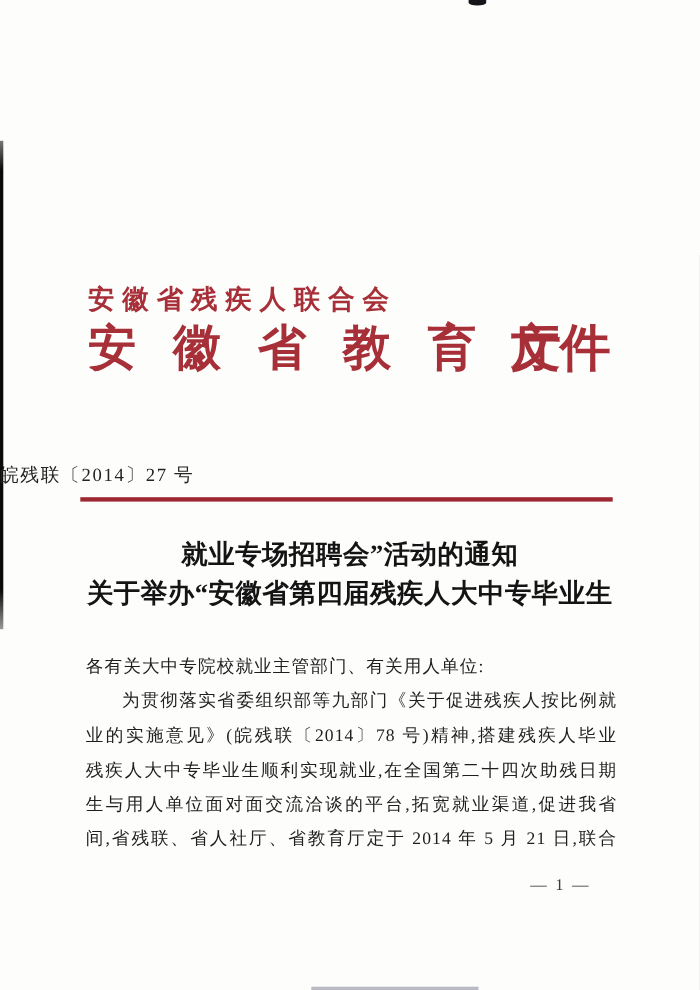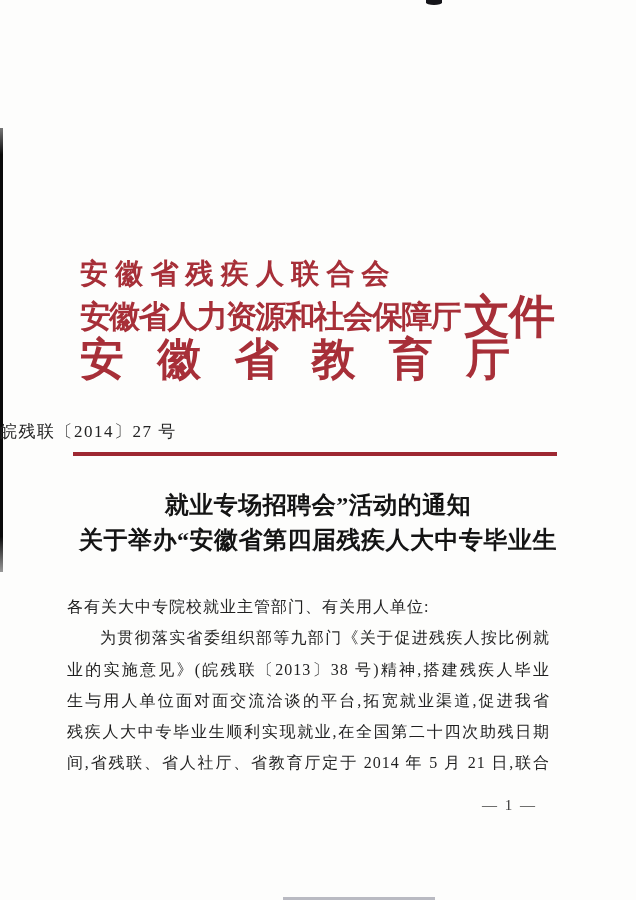--- a/index.html
+++ b/index.html
@@ -29,21 +29,21 @@
     position: absolute; left: 426px; top: 0; width: 16px; height: 5px;
     background: #15151a; border-radius: 0 0 60% 60%;
   }
   .edge-strip-bottom {
     position: absolute; left: 283px; top: 897px; width: 152px; height: 3px;
     background: #b9bac2;
   }
   
   .org-block { position: absolute; left: 80px; top: 252px; width: 382px; color: var(--accent); font-weight: bold; }
   .org-line { white-space: nowrap; overflow: visible; height: 43px; line-height: 43px; }
-  .org-line-1 { font-size: 28px; letter-spacing: 7.2px; }
+  .org-line-1 { font-size: 24px; letter-spacing: 7.2px; }
   .org-line-2 { font-size: 31px; letter-spacing: -1.8px; }
   .org-line-3 { font-size: 44px; letter-spacing: 33.2px; }
   .doc-type {
     position: absolute; left: 464px; top: 288px;
     font-size: 46px; line-height: 58px; font-weight: bold; color: var(--accent);
     white-space: nowrap; letter-spacing: -1px;
   }
   .doc-number {
     position: absolute; left: 0; top: 420px; width: 636px;
     font-size: 17px; letter-spacing: 1.5px; color: #232323;
@@ -53,21 +53,21 @@
     background: var(--rule);
   }
   
   .title-block {
     position: absolute; left: 0; top: 488px; width: 636px;
     text-align: center; font-weight: bold; color: #141414;
     font-size: 24px; line-height: 35px; letter-spacing: 0.5px;
   }
   
   .body-block {
-    position: absolute; left: 67px; top: 591px; width: 483px;
+    position: absolute; left: 78px; top: 591px; width: 483px;
     font-size: 16px; line-height: 31.3px; color: var(--ink);
     letter-spacing: 1px;
   }
   .body-line { white-space: nowrap; }
   .body-line.justify {
     white-space: normal;
     text-align: justify;
     text-align-last: justify;
     text-justify: inter-character;
   }
@@ -81,38 +81,37 @@
 <body>
 
 <div class="page">
 
   <div class="edge-strip-left"></div>
   <div class="smudge-top"></div>
   <div class="edge-strip-bottom"></div>
 
   <div class="org-block">
     <div class="org-line org-line-1">安徽省残疾人联合会</div>
-    <div class="org-line org-line-2">安徽省人力资源和社会保障厅</div>
     <div class="org-line org-line-3">安徽省教育厅</div>
   </div>
   <div class="doc-type">文件</div>
 
   <div class="doc-number">皖残联〔2014〕27 号</div>
 
   <div class="red-rule"></div>
 
   <div class="title-block">
     <div>就业专场招聘会”活动的通知</div>
     <div>关于举办“安徽省第四届残疾人大中专毕业生</div>
   </div>
 
   <div class="body-block">
     <div class="body-line">各有关大中专院校就业主管部门、有关用人单位:</div>
     <div class="body-line justify indent">为贯彻落实省委组织部等九部门《关于促进残疾人按比例就</div>
-    <div class="body-line justify">业的实施意见》(皖残联〔2013〕38 号)精神,搭建残疾人毕业</div>
+    <div class="body-line justify">业的实施意见》(皖残联〔2014〕78 号)精神,搭建残疾人毕业</div>
+    <div class="body-line justify">残疾人大中专毕业生顺利实现就业,在全国第二十四次助残日期</div>
     <div class="body-line justify">生与用人单位面对面交流洽谈的平台,拓宽就业渠道,促进我省</div>
-    <div class="body-line justify">残疾人大中专毕业生顺利实现就业,在全国第二十四次助残日期</div>
     <div class="body-line justify">间,省残联、省人社厅、省教育厅定于 2014 年 5 月 21 日,联合</div>
   </div>
 
   <div class="page-number">— 1 —</div>
 
 </div>
 
 </body></html>

